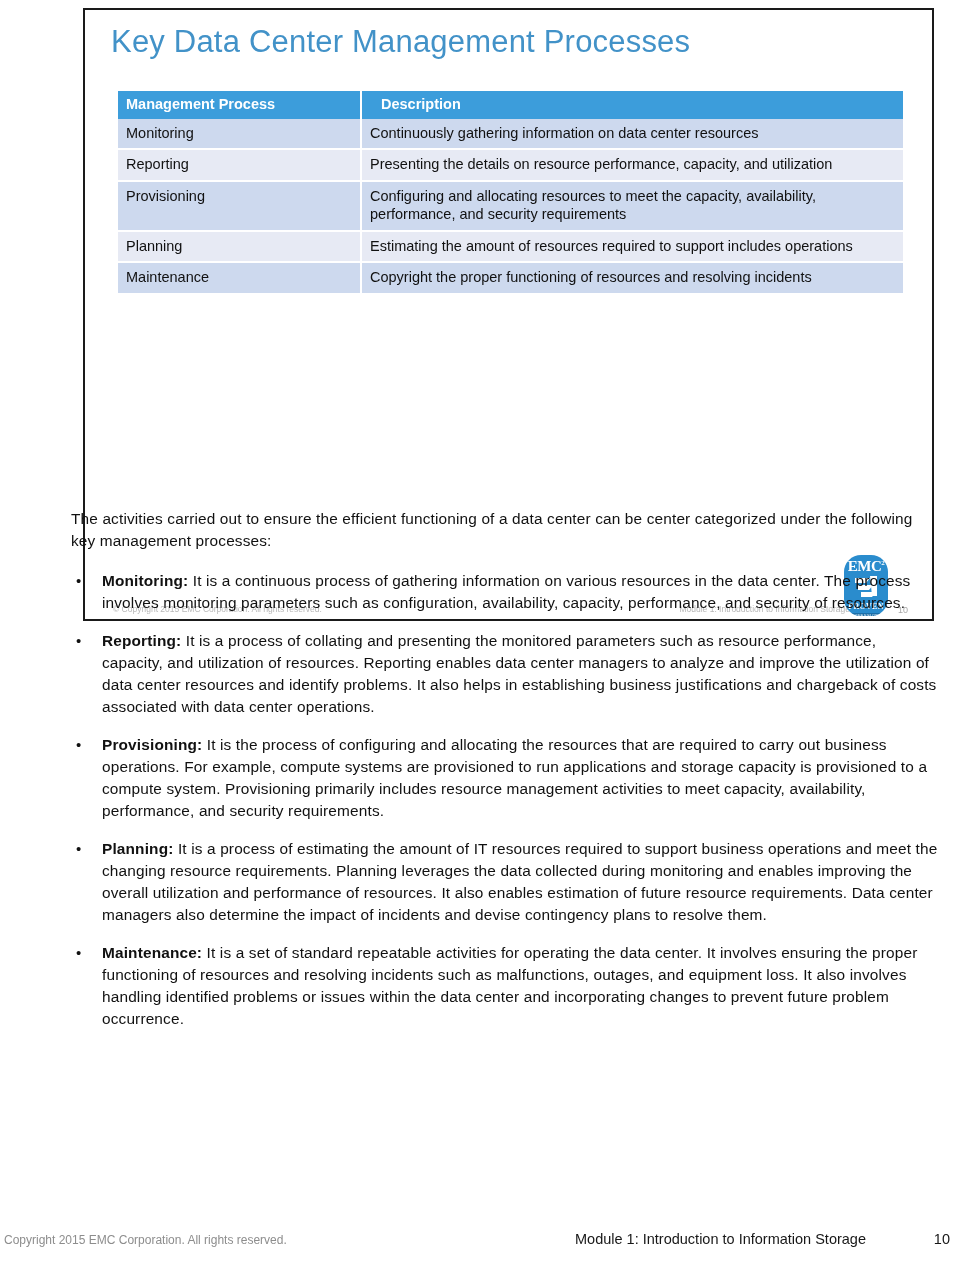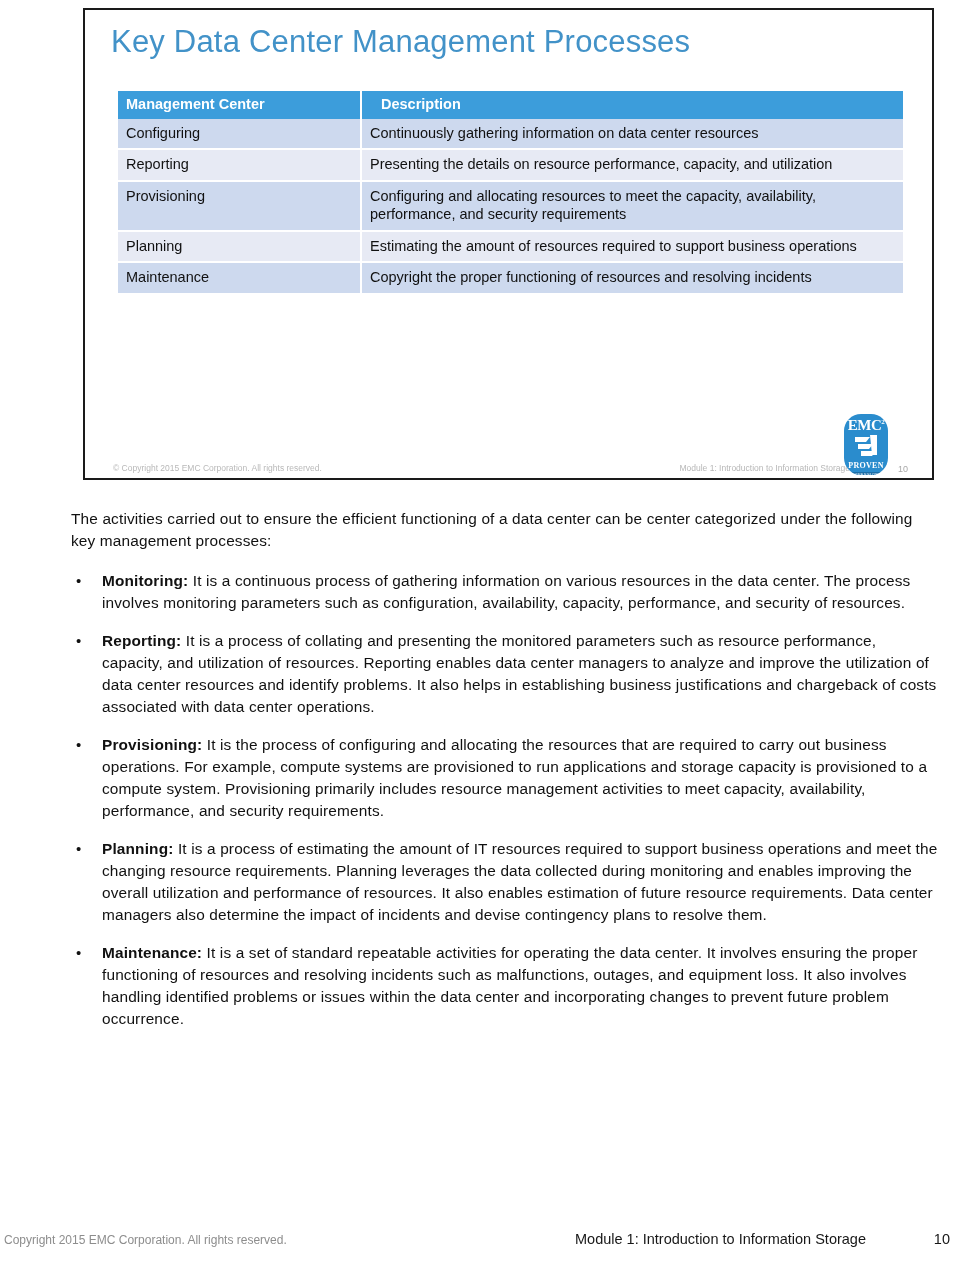--- a/index.html
+++ b/index.html
@@ -15,21 +15,21 @@
     color: #000000;
     overflow: hidden;
   }
 
   
   .slide {
     position: absolute;
     left: 83px;
     top: 8px;
     width: 851px;
-    height: 472px;
+    height: 613px;
     border: 2px solid #1a1a1a;
     background: #ffffff;
     box-sizing: border-box;
   }
 
   .slide-title {
     position: absolute;
     left: 26px;
     top: 14px;
     font-size: 31px;
@@ -224,40 +224,40 @@
 
   <div class="slide-title">Key Data Center Management Processes</div>
 
   <table class="proc-table">
     <colgroup>
         <col class="col-a">
         <col>
       </colgroup>
     <thead>
       <tr>
-        <th>Management Center</th>
+        <th>Management Process</th>
         <th>Description</th>
       </tr>
     </thead>
     <tbody>
       <tr class="odd">
-        <td>Configuring</td>
+        <td>Monitoring</td>
         <td>Continuously gathering information on data center resources</td>
       </tr>
       <tr class="even">
         <td>Reporting</td>
         <td>Presenting the details on resource performance, capacity, and utilization</td>
       </tr>
       <tr class="odd">
         <td>Provisioning</td>
         <td>Configuring and allocating resources to meet the capacity, availability, performance, and security requirements</td>
       </tr>
       <tr class="even">
         <td>Planning</td>
-        <td>Estimating the amount of resources required to support business operations</td>
+        <td>Estimating the amount of resources required to support includes operations</td>
       </tr>
       <tr class="odd">
         <td>Maintenance</td>
         <td>Copyright the proper functioning of resources and resolving incidents</td>
       </tr>
     </tbody>
   </table>
 
   <div class="slide-footer">
     <div class="sf-copy">© Copyright 2015 EMC Corporation. All rights reserved.</div>

